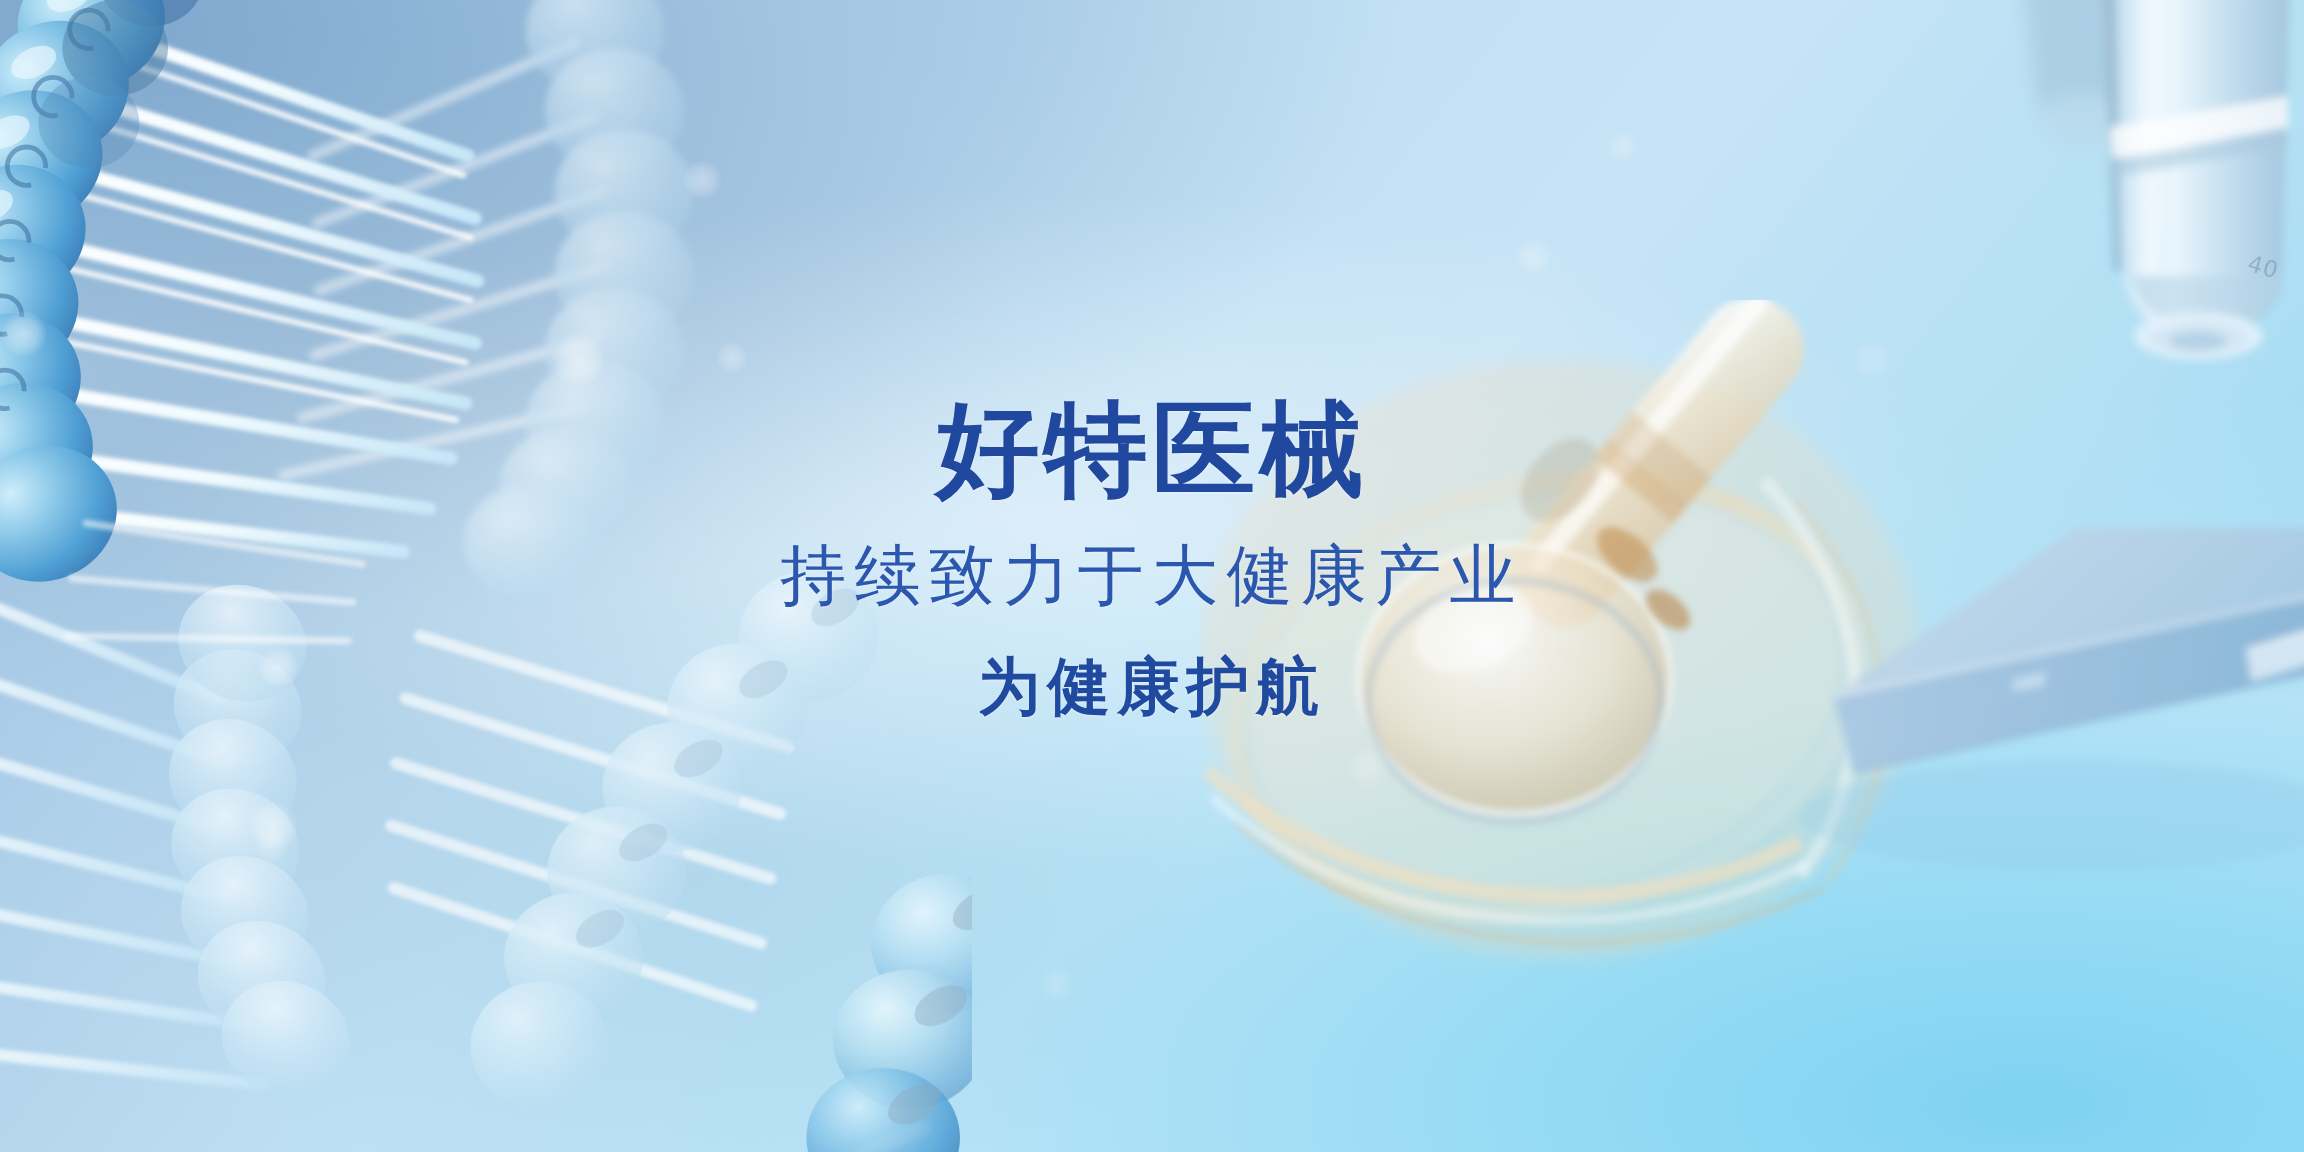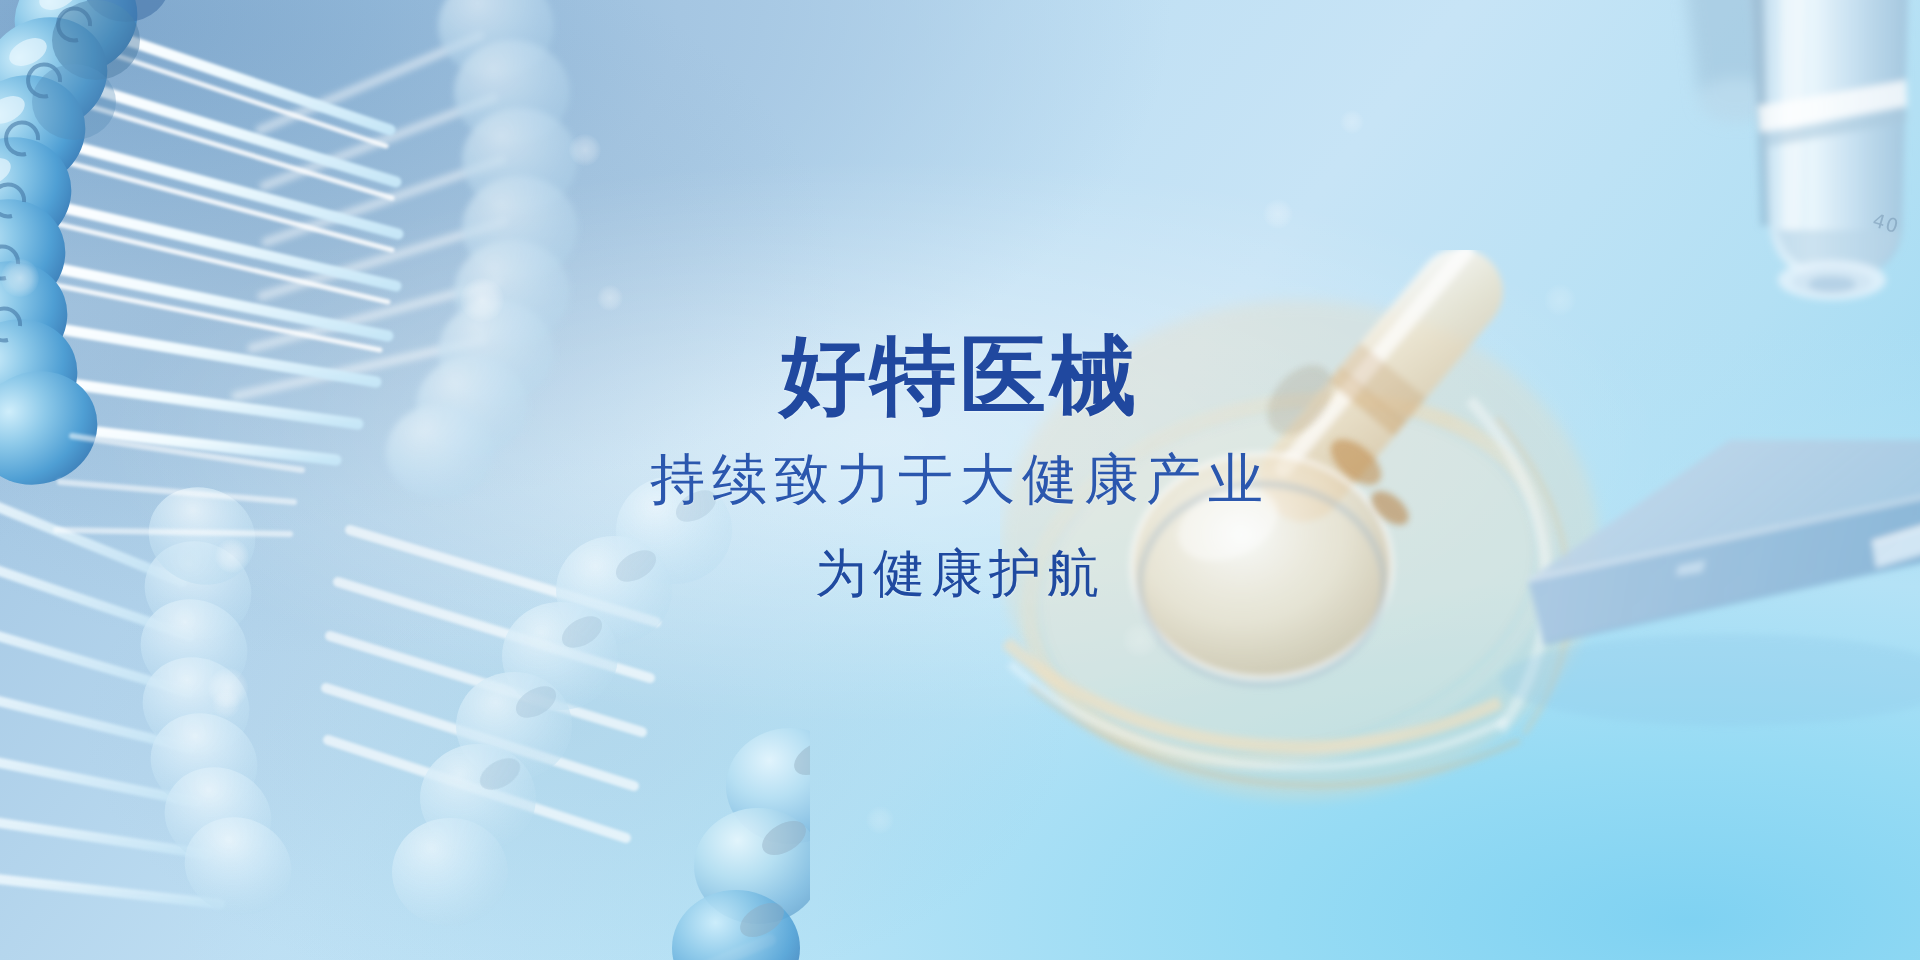--- a/index.html
+++ b/index.html
@@ -79,21 +79,21 @@
   .copy .tagline{
     font-size:55px;
     font-weight:400;
     color:#2b57ae;
     letter-spacing:7px;
     margin:0 0 40px 0;
     text-shadow:0 1px 2px rgba(255,255,255,.40);
   }
   .copy .slogan{
     font-size:52px;
-    font-weight:normal;
+    font-weight:bold;
     color:#1f4aa0;
     letter-spacing:6px;
     margin:0;
     text-shadow:0 1px 2px rgba(255,255,255,.45);
   }
 </style>
 </head>
 <body>
 
 <div class="banner">

